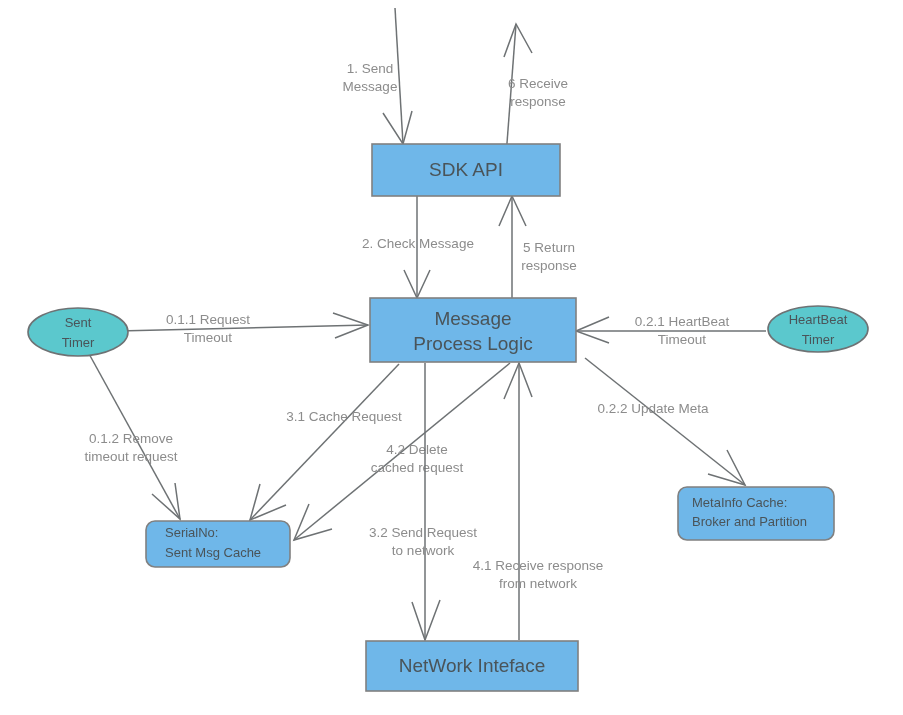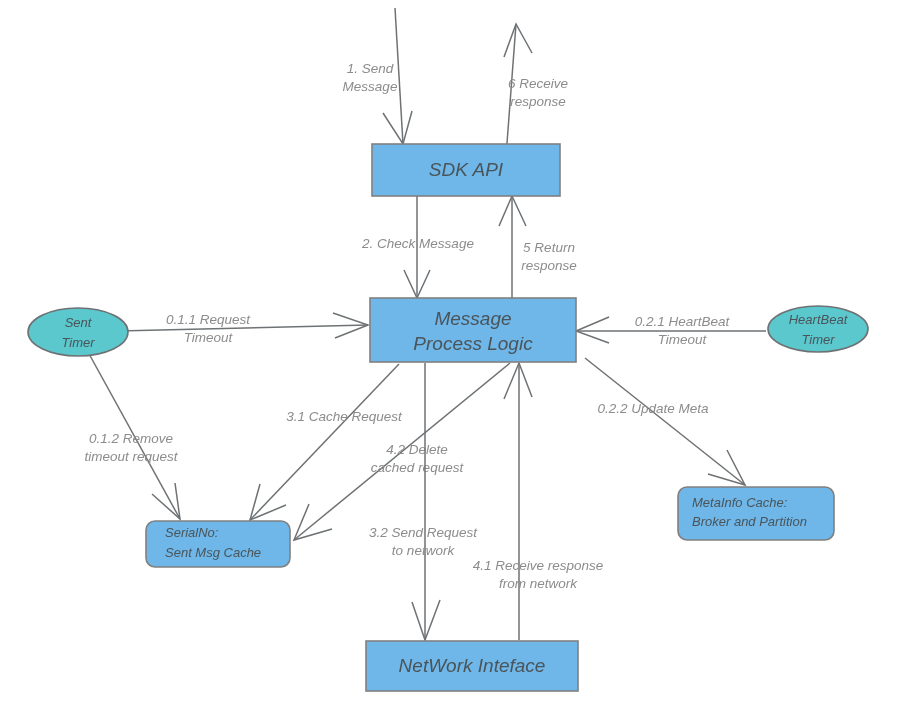--- a/index.html
+++ b/index.html
@@ -10,21 +10,20 @@
   body {
     width: 903px;
     height: 715px;
     font-family: "Liberation Sans", sans-serif;
     overflow: hidden;
   }
   #diagram-root {
     position: relative;
     width: 903px;
     height: 715px;
-    font-style: italic;
   }
   svg#flow {
     display: block;
     width: 903px;
     height: 715px;
   }
   .node-rect {
     fill: #6FB7E9;
     stroke: #808080;
     stroke-width: 1.6;

